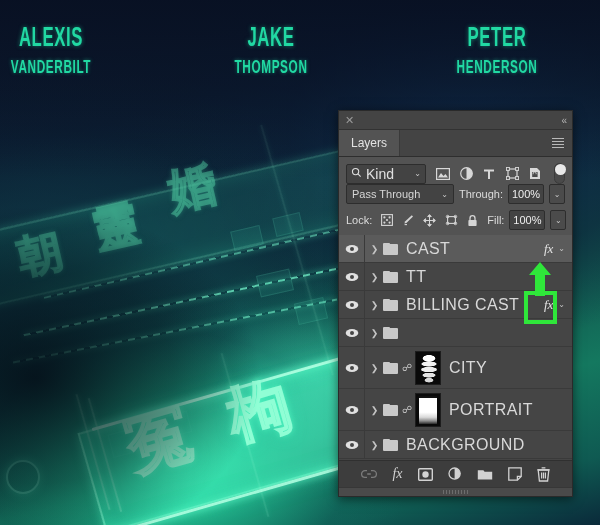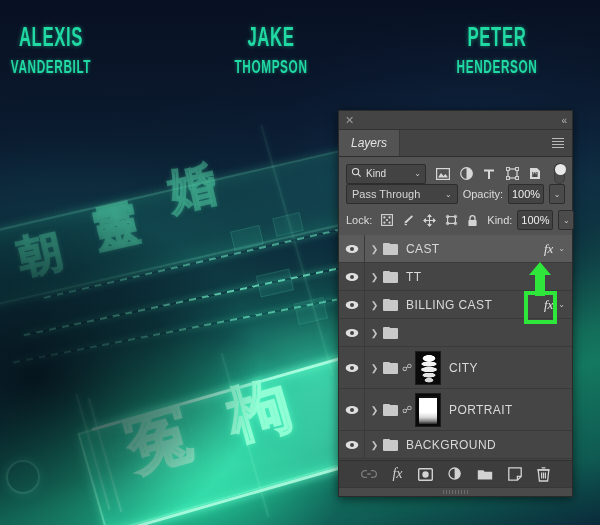--- a/index.html
+++ b/index.html
@@ -125,42 +125,42 @@
   .panel-topbar{
     height:19px; background:#444; display:flex; align-items:center;
     justify-content:space-between; padding:0 6px; flex:0 0 auto;
     border-bottom:1px solid #323232;
   }
   .close-x{ color:#9a9a9a; font-size:11px; line-height:1; cursor:pointer; }
   .collapse-ic{ color:#b4b4b4; font-size:10px; letter-spacing:-1px; cursor:pointer; }
 
   .tabrow{
     height:27px; background:#444; display:flex; align-items:stretch;
-    flex:0 0 auto; border-bottom:1px solid #2e2e2e; position:relative;font-style:italic;
+    flex:0 0 auto; border-bottom:1px solid #2e2e2e; position:relative;
   }
   .tab{
     padding:0 12px; display:flex; align-items:center;
     background:#535353; color:#e3e3e3; font-size:12px; font-weight:400;
     border-right:1px solid #3a3a3a; cursor:pointer;
   }
   .tab-menu{
     margin-left:auto; display:flex; align-items:center; padding:0 8px; cursor:pointer;
   }
   .hamb{ width:12px; }
   .hamb span{ display:block; height:1.5px; background:#b9b9b9; margin:1.6px 0;}
 
   .ctrl-block{ background:#535353; padding:6px 7px 5px 7px; flex:0 0 auto; }
 
   .row-filter{ display:flex; align-items:center; gap:6px; }
   .kind-select{
     width:90px; height:20px; background:#434343; border:1px solid #2d2d2d;
     border-radius:2px; display:flex; align-items:center; gap:4px;
     padding:0 4px; cursor:pointer; position:relative;
   }
-  .kind-select .lbl{ font-size:10px; color:#e0e0e0; }
+  .kind-select .lbl{ font-size:14px; color:#e0e0e0; }
   .kind-select .carat{ margin-left:auto; font-size:8px; color:#c9c9c9; }
   .filter-icons{ display:flex; align-items:center; gap:9px; margin-left:4px; }
   .fi{ width:14px; height:14px; color:#d8d8d8; display:flex; align-items:center; justify-content:center; cursor:pointer;}
   .toggle-pill{
     width:11px; height:21px; border-radius:6px; background:#4a4a4a;
     border:1px solid #3a3a3a; position:relative; margin-left:3px; cursor:pointer;
   }
   .toggle-pill::after{
     content:""; position:absolute; left:0px; top:0px; width:11px; height:11px;
     border-radius:50%; background:#e9e9e9;
@@ -229,21 +229,21 @@
       radial-gradient(ellipse 75% 14% at 50% 52%, #ededed 0 60%, rgba(255,255,255,0) 72%),
       radial-gradient(ellipse 60% 13% at 50% 72%, #e4e4e4 0 60%, rgba(255,255,255,0) 72%),
       radial-gradient(ellipse 40% 12% at 50% 90%, #d8d8d8 0 60%, rgba(255,255,255,0) 74%);
   }
   .mask-portrait::after{
     content:""; position:absolute; left:3px; top:2px; right:3px; bottom:2px;
     background:linear-gradient(to bottom, #ffffff 0%, #ffffff 55%, #d9d9d9 74%, #8e8e8e 88%, #2a2a2a 100%);
     border-top:2px solid #111;
   }
   .layer-name{
-    margin-left:8px; font-size:12px; color:#d9d9d9; letter-spacing:0.4px;
+    margin-left:8px; font-size:16px; color:#d9d9d9; letter-spacing:0.4px;
     white-space:nowrap; overflow:hidden;
   }
   .fx-cell{
     margin-left:auto; display:flex; align-items:center; gap:5px; padding-right:7px;
   }
   .fx-ic{
     font-family:"Liberation Serif", serif; font-style:italic; font-size:13px;
     color:#e2e2e2; cursor:pointer;
   }
   .fx-carat{ font-size:8px; color:#c2c2c2; cursor:pointer; }
@@ -397,21 +397,21 @@
         </span>
         <span class="toggle-pill"></span>
       </div>
     </div>
 
     <div class="row-blend">
       <div class="blend-select">
         <span>Pass Through</span>
         <span class="carat">⌄</span>
       </div>
-      <span class="op-label">Opacity:</span>
+      <span class="op-label">Through:</span>
       <div class="num-field">100%</div>
       <div class="mini-carat">⌄</div>
     </div>
 
     <div class="row-lock">
       <span class="lock-label">Lock:</span>
       <span class="lk">
         <svg width="12" height="12" viewBox="0 0 12 12">
             <rect x="0.6" y="0.6" width="10.8" height="10.8" fill="none" stroke="#d5d5d5" stroke-width="1.1"></rect>
             <circle cx="3.4" cy="3.4" r="1.1" fill="#d5d5d5"></circle>
@@ -441,21 +441,21 @@
             <circle cx="10.4" cy="9.4" r="1.3" fill="none" stroke="#d5d5d5" stroke-width="1"></circle>
           </svg>
       </span>
       <span class="lk">
         <svg width="11" height="13" viewBox="0 0 11 13">
             <path d="M3 6 V4.2 a2.5 2.5 0 0 1 5 0 V6" fill="none" stroke="#d5d5d5" stroke-width="1.3"></path>
             <rect x="1.4" y="6" width="8.2" height="6" rx="0.8" fill="#d5d5d5"></rect>
           </svg>
       </span>
       <span class="fill-group">
-        <span class="op-label">Kind:</span>
+        <span class="op-label">Fill:</span>
         <span class="num-field">100%</span>
         <span class="mini-carat">⌄</span>
       </span>
     </div>
   </div>
 
   <div class="layers-list">
 
     <div class="layer-row selected">
       <span class="eye-cell">

